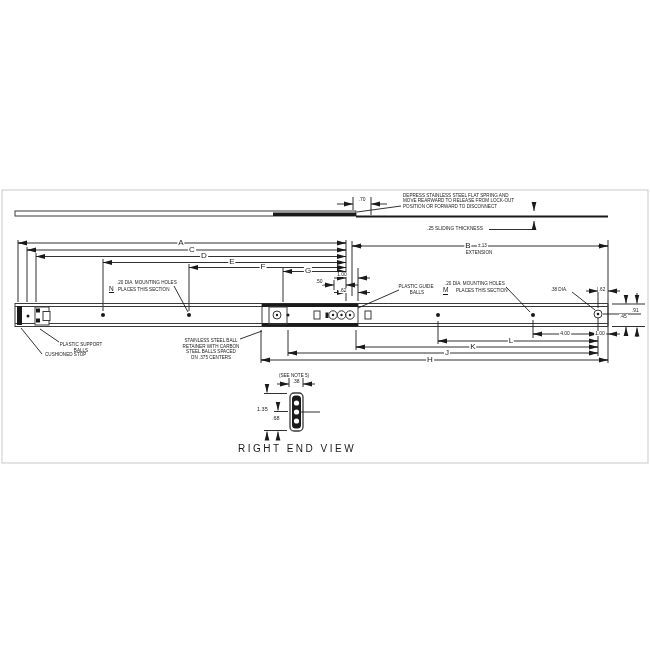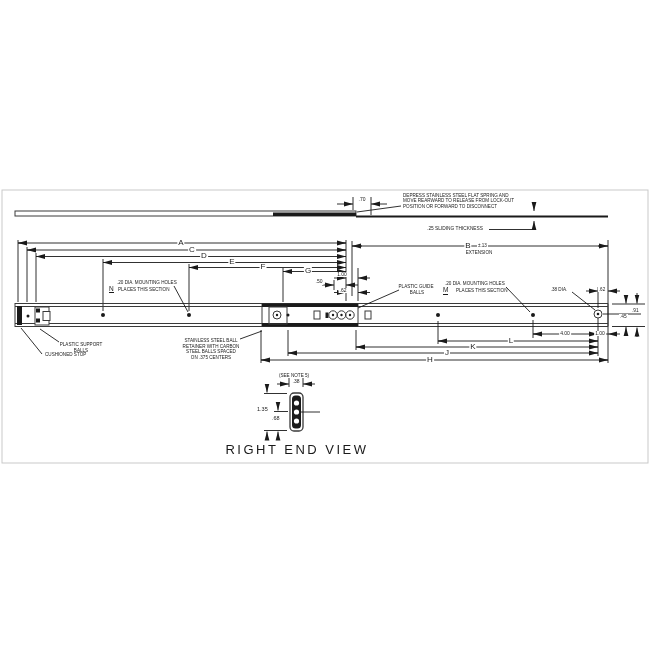--- a/index.html
+++ b/index.html
@@ -8,21 +8,21 @@
   #geom{position:absolute;left:0;top:0;}
   .lb{position:absolute;white-space:nowrap;color:#1a1a1a;line-height:1.1;}
   .c{transform:translateX(-50%);}
   .wb{background:#fff;padding:0 1px;}
   .f46{font-size:4.6px;}
   .f48{font-size:4.8px;}
   .f5{font-size:5px;}
   .f55{font-size:5.5px;}
   .f65{font-size:6.5px;}
   .f8{font-size:8px;}
-  .f95{font-size:13px;letter-spacing:2.5px;}
+  .f95{font-size:10px;letter-spacing:2.5px;}
   .und{border-bottom:0.8px solid #1a1a1a;padding-bottom:0.5px;}
   svg .dim{stroke:#1a1a1a;stroke-width:0.9;fill:none;}
   svg .obj{stroke:#3a3a3a;stroke-width:1;fill:none;}
   svg .obj2{stroke:#3a3a3a;stroke-width:1.3;fill:none;}
   svg .fill{fill:#1a1a1a;stroke:none;}
   svg .frame{stroke:#c9c9c9;stroke-width:1;fill:none;}
 </style>
 </head>
 <body>
 

